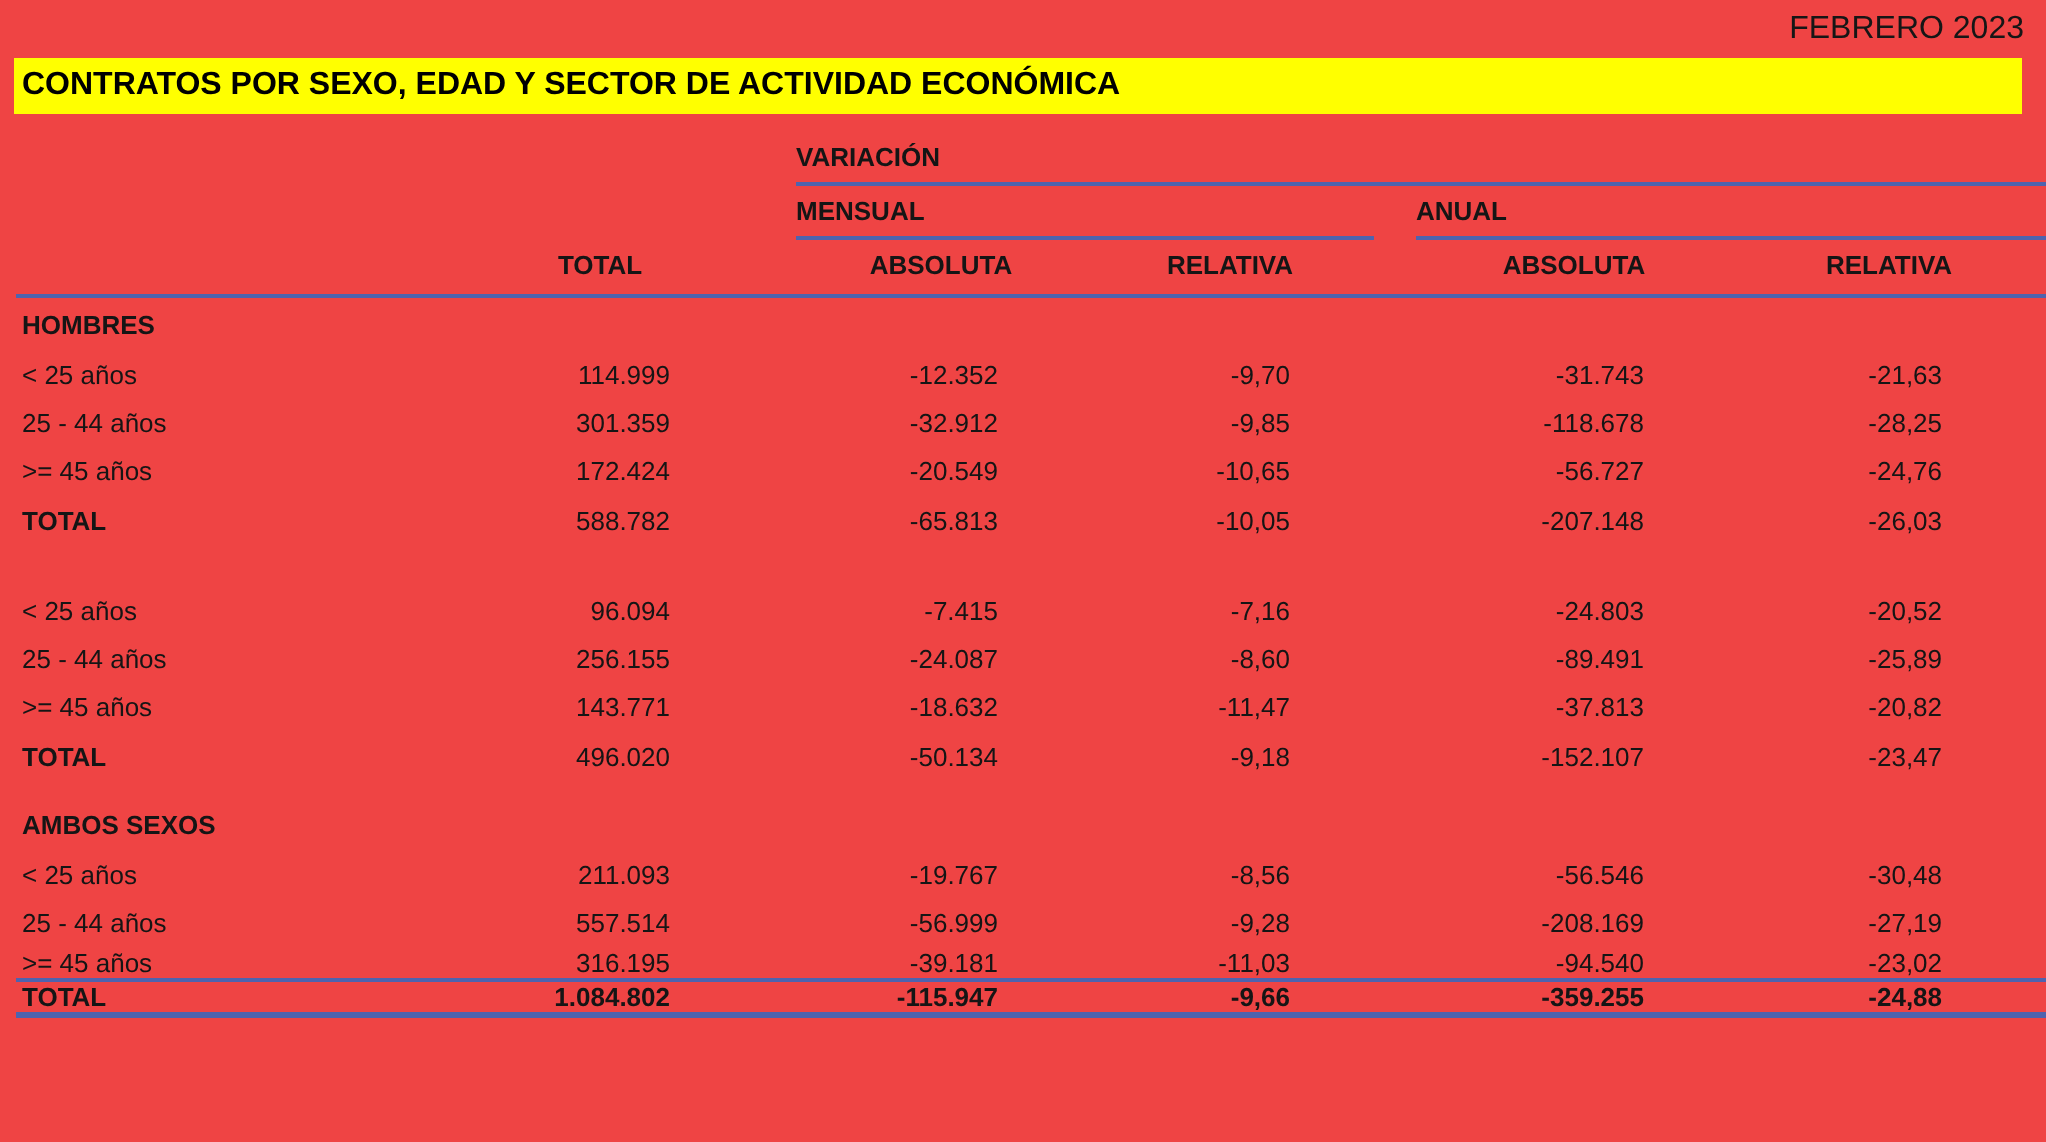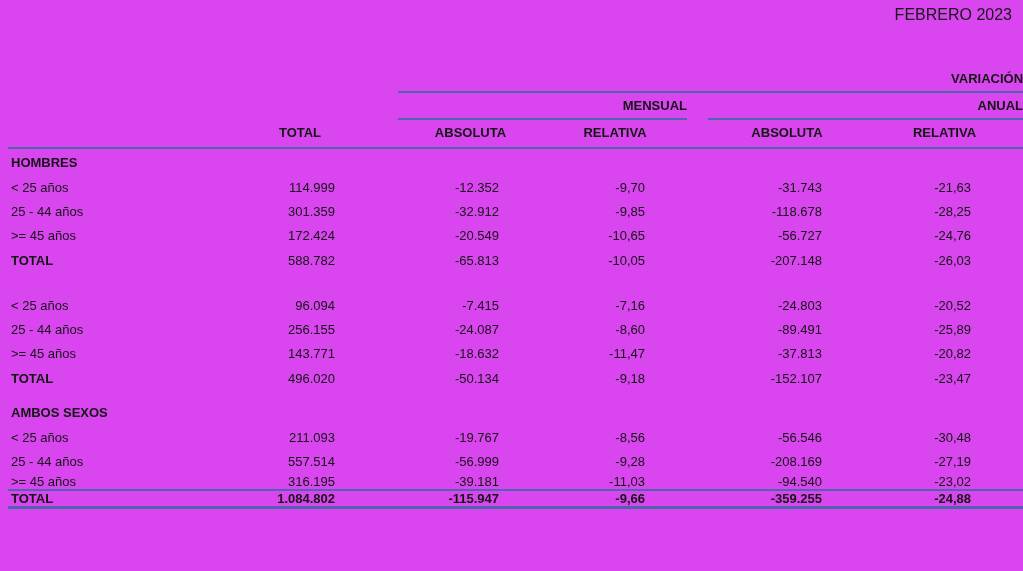--- a/index.html
+++ b/index.html
@@ -2,21 +2,21 @@
 <html style="--accent-line: #4F63AE; --banner-bg: #FFFF00; --text: #111111;"><head>
 <meta charset="utf-8">
 <style>
   * { margin: 0; padding: 0; box-sizing: border-box; }
   html, body {
     width: 1023px; height: 571px;
     background: #ffffff;
     font-family: "Liberation Sans", "DejaVu Sans", sans-serif;
     color: #111111;
   }
-  .page { position: relative; width: 1023px; height: 571px; background: #d946ef; overflow: hidden; }
+  .page { position: relative; width: 1023px; height: 571px; background: #ef4444; overflow: hidden; }
 
   .date-label {
     position: absolute; top: 6px; right: 11px;
     font-size: 16px; font-weight: normal; color: #161616;
   }
 
   .title-banner {
     position: absolute; top: 29px; left: 7px;
     width: 1004px; height: 28px;
     background: var(--banner-bg, #ffff00);
@@ -32,21 +32,21 @@
     border-collapse: collapse; table-layout: fixed;
     font-size: 13px; color: #151515;
   }
   td { vertical-align: middle; white-space: nowrap; overflow: hidden; }
 
   
   tr.h-variacion { height: 30px; }
   tr.h-mensual   { height: 27px; margin-top: 36px; }
   tr.h-cols      { height: 29px; }
   td.grp-hdr {
-    text-align: right; vertical-align: bottom;
+    text-align: left; vertical-align: bottom;
     font-weight: bold; padding-bottom: 5px;
     border-bottom: 2px solid var(--accent-line, #4f63ae);
   }
   tr.h-cols td {
     border-bottom: 2px solid var(--accent-line, #4f63ae);
     text-align: center; vertical-align: bottom;
     font-weight: bold; padding-bottom: 7px;
   }
   tr.h-cols td.blank { text-align: left; }
 
@@ -75,20 +75,23 @@
     font-weight: bold;
   }
 </style>
 </head>
 <body>
 
 <div class="page">
 
   <div class="date-label">FEBRERO 2023</div>
 
+  <div class="title-banner">
+    <span class="title-text">CONTRATOS POR SEXO, EDAD Y SECTOR DE ACTIVIDAD ECONÓMICA</span>
+  </div>
 
   <table class="report">
     <colgroup>
       <col style="width:222px">
         <col style="width:140px">
         <col style="width:28px">
       <col style="width:145px">
         <col style="width:144px">
         <col style="width:21px">
       <col style="width:158px">

